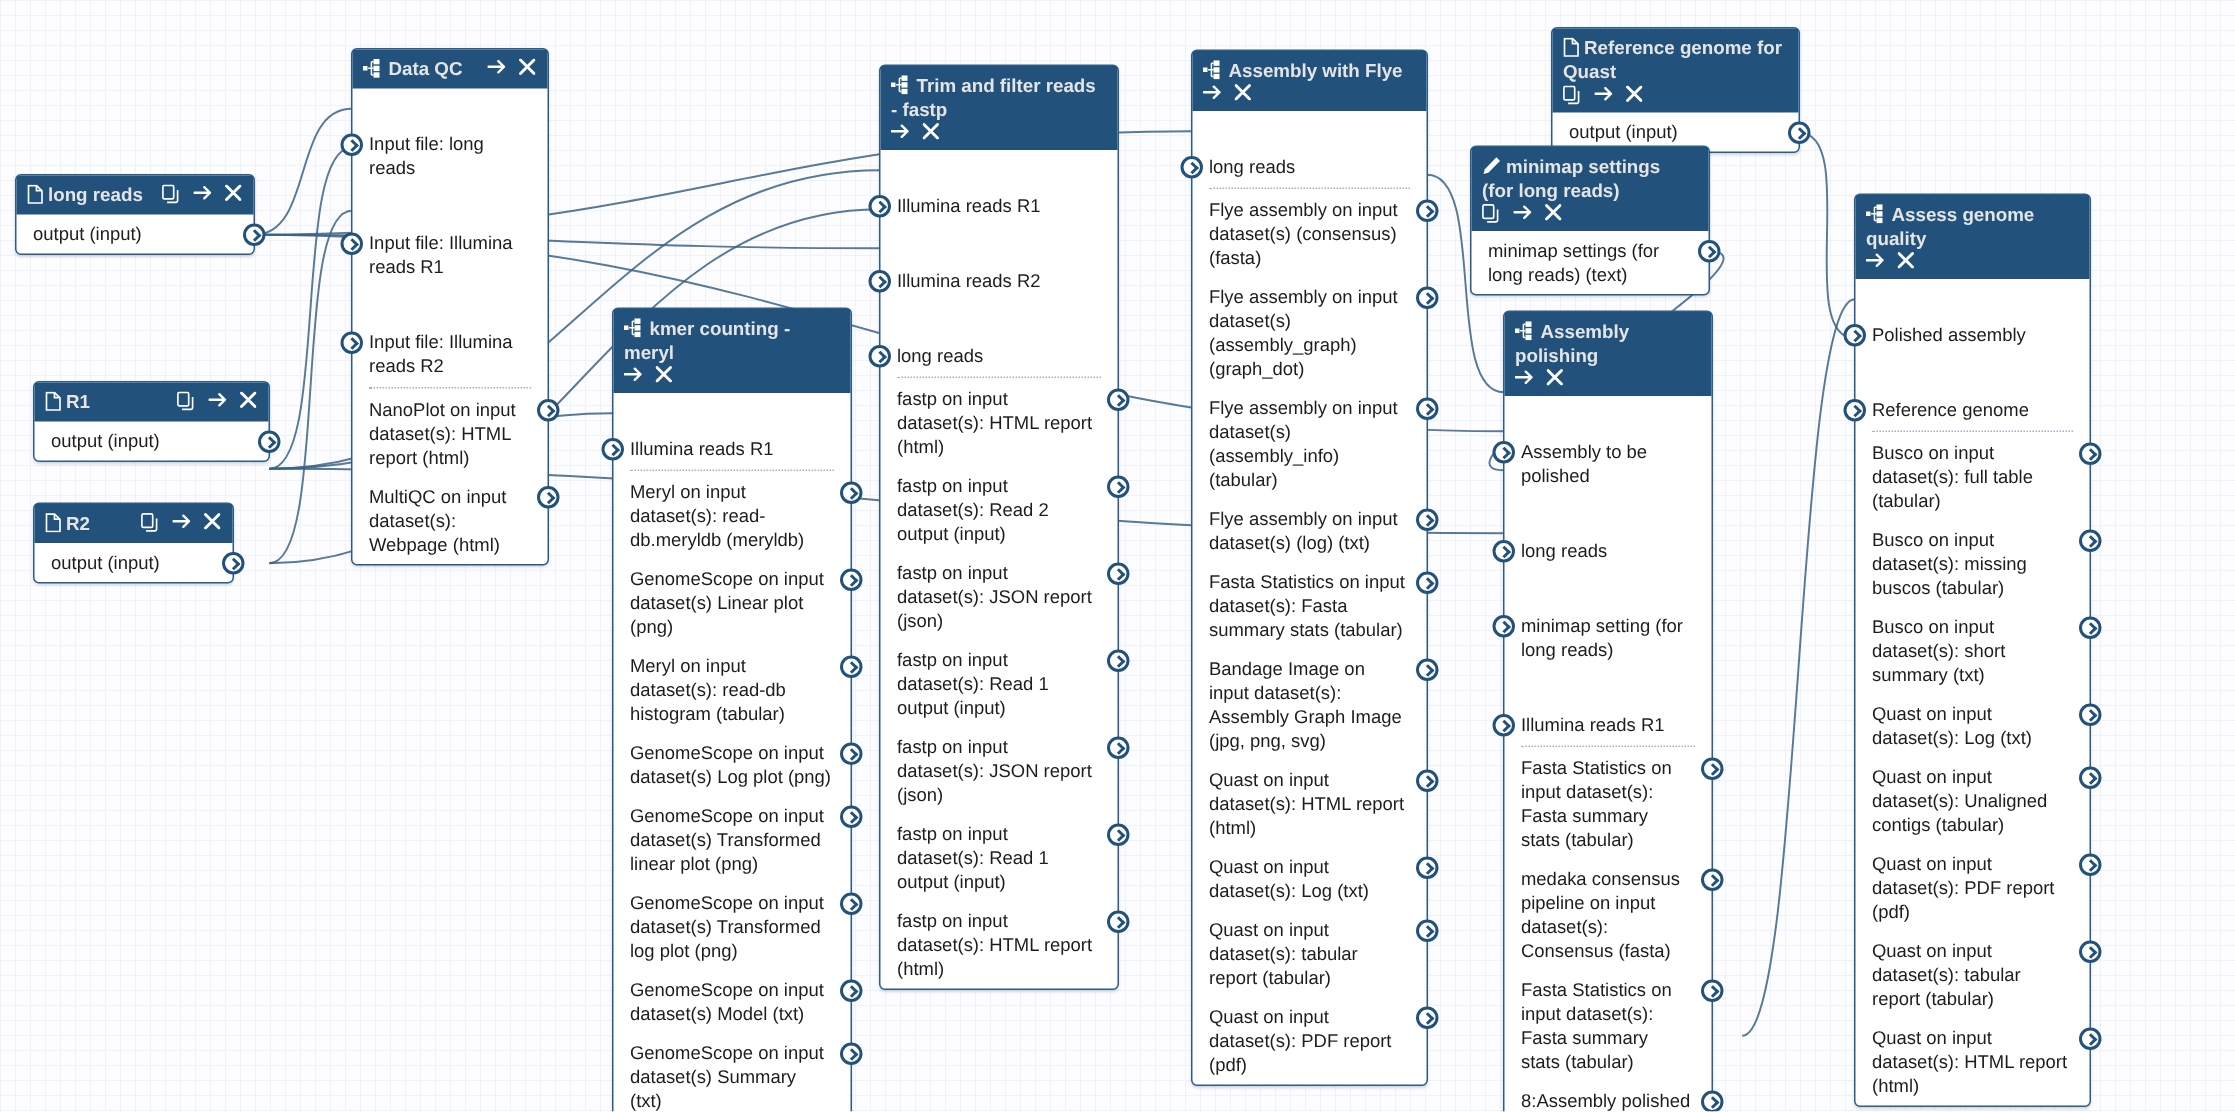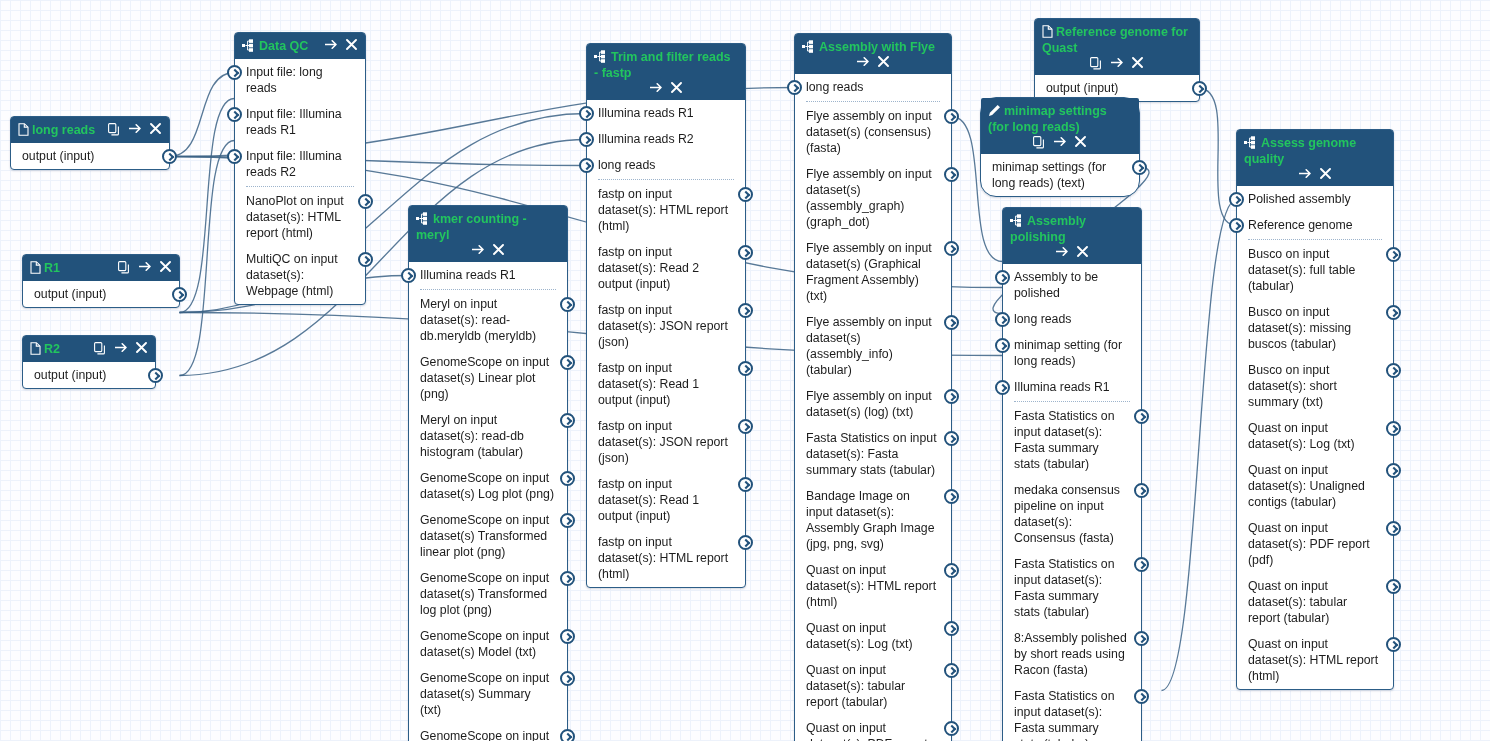--- a/index.html
+++ b/index.html
@@ -27,32 +27,31 @@
     position:absolute;
     z-index:5;
     background:#ffffff;
     border:1px solid #2c5d87;
     border-radius:4px;
     box-shadow:0 1px 2px rgba(20,40,70,.18);
     box-sizing:border-box;
   }
   .node-header{
     background:#22527b;
-    color:#22c55e;
+    color:#e5e5e5;
     font-size:12.5px;
     font-weight:bold;
     line-height:16px;
     padding:5px 7px 5px 7px;
     border-radius:2px 2px 0 0;
     display:flex;
     align-items:flex-start;
     flex-wrap:wrap;
     column-gap:5px;
     position:relative;
-    justify-content:center;
   }
   .node-header .title{
     flex:1 1 auto;
     min-width:0;
     word-break:break-word;
     padding-right:2px;
   }
   .hdr-icons{
     display:flex;align-items:center;gap:9px;
     flex:0 0 auto;
@@ -70,21 +69,21 @@
   .hdr-ic svg{display:block;}
   .node-body{padding:0;}
   .row{
     position:relative;
     font-size:12.3px;
     line-height:16px;
     color:#1d1d1d;
     padding:5px 11px 5px 11px;
     box-sizing:border-box;
   }
-  .row.input{padding-left:11px;}
+  .row.input{padding-left:11px;margin-top:24px;}
   .row.output{padding-right:13px;}
   .sep{
     height:0;
     border-top:1px dotted #9db4cc;
     margin:1px 11px 1px 11px;
   }
   .term{
     position:absolute;
     width:15px;height:15px;
     border-radius:50%;
@@ -345,21 +344,20 @@
                 <path d="M1 1 L10 10 M10 1 L1 10" stroke="#ffffff" stroke-width="1.9" stroke-linecap="round"></path>
               </svg>
             </span>
           </span>
         </div>
         <div class="node-body">
           <div class="row input"><span class="term in"></span><span>long reads</span></div>
           <div class="sep"></div>
           <div class="row output"><span>Flye assembly on input dataset(s) (consensus) (fasta)</span><span class="term out"></span></div>
           <div class="row output"><span>Flye assembly on input dataset(s) (assembly_graph) (graph_dot)</span><span class="term out"></span></div>
-          <div class="row output"><span>Flye assembly on input dataset(s) (Graphical Fragment Assembly) (txt)</span><span class="term out"></span></div>
           <div class="row output"><span>Flye assembly on input dataset(s) (assembly_info) (tabular)</span><span class="term out"></span></div>
           <div class="row output"><span>Flye assembly on input dataset(s) (log) (txt)</span><span class="term out"></span></div>
           <div class="row output"><span>Fasta Statistics on input dataset(s): Fasta summary stats (tabular)</span><span class="term out"></span></div>
           <div class="row output"><span>Bandage Image on input dataset(s): Assembly Graph Image (jpg, png, svg)</span><span class="term out"></span></div>
           <div class="row output"><span>Quast on input dataset(s): HTML report (html)</span><span class="term out"></span></div>
           <div class="row output"><span>Quast on input dataset(s): Log (txt)</span><span class="term out"></span></div>
           <div class="row output"><span>Quast on input dataset(s): tabular report (tabular)</span><span class="term out"></span></div>
           <div class="row output"><span>Quast on input dataset(s): PDF report (pdf)</span><span class="term out"></span></div>
         </div>
       </div>
@@ -385,21 +383,21 @@
               <svg width="11" height="11" viewBox="0 0 11 11">
                 <path d="M1 1 L10 10 M10 1 L1 10" stroke="#ffffff" stroke-width="1.9" stroke-linecap="round"></path>
               </svg>
             </span>
           </span>
         </div>
         <div class="node-body">
           <div class="row output"><span>output (input)</span><span class="term out"></span></div>
         </div>
       </div>
-      <div class="node" style="left: 980px; top: 97px; width: 160px; border-radius: 16px;">
+      <div class="node" style="left: 980px; top: 97px; width: 160px;">
         <div class="node-header">
           <span class="title"><span class="pencil-ico"><svg width="13" height="13" viewBox="0 0 13 13">
                 <path d="M9.6 0.9 L12 3.3 L4.2 11.1 L1 12 L1.9 8.8 Z" fill="#ffffff"></path>
               </svg></span><span>minimap settings (for long reads)</span></span>
           <span class="hdr-icons">
             <span class="hdr-ic">
               <svg width="12" height="13" viewBox="0 0 12 13">
                 <rect x="0.6" y="0.6" width="7.2" height="9" rx="1" fill="none" stroke="#ffffff" stroke-width="1.1"></rect>
                 <path d="M3.4 11.9 h6 a1 1 0 0 0 1 -1 V3.6" fill="none" stroke="#ffffff" stroke-width="1.1"></path>
               </svg>

